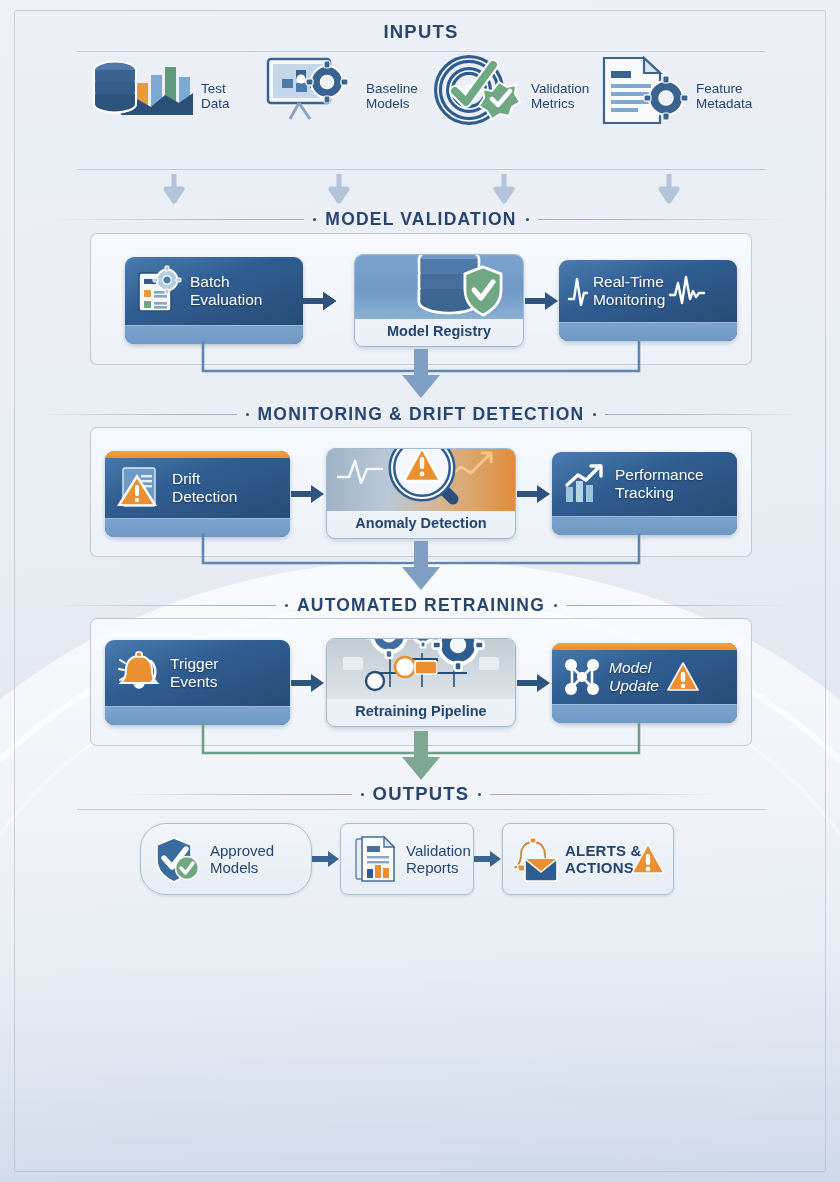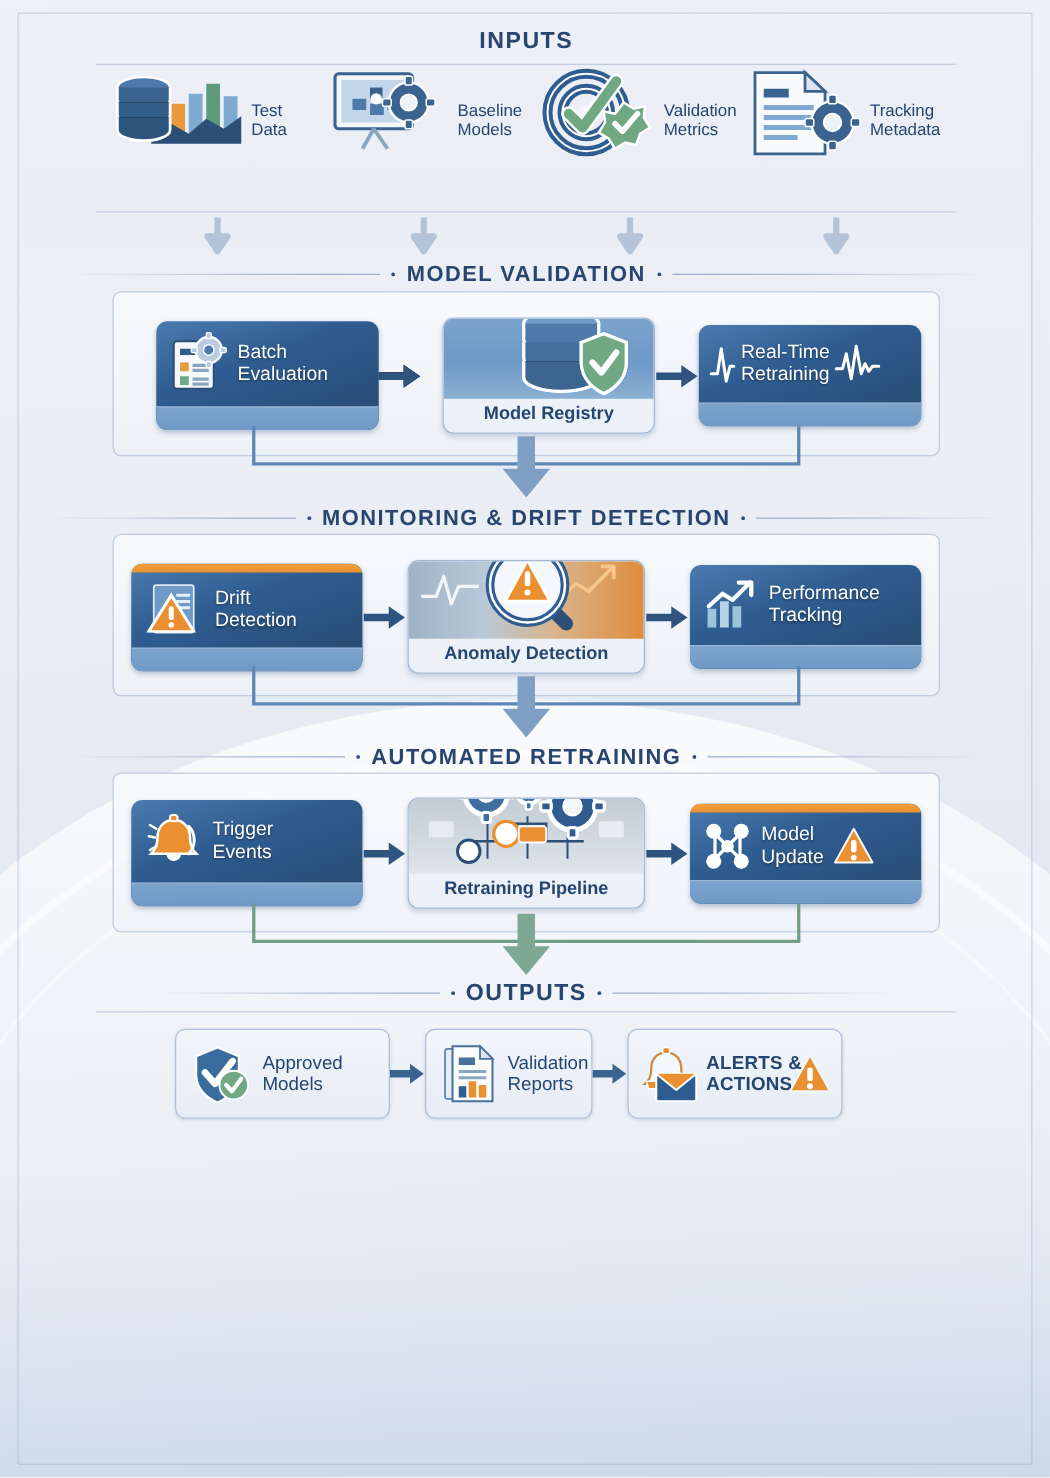--- a/index.html
+++ b/index.html
@@ -347,21 +347,21 @@
               <circle cx="0" cy="0" r="7" fill="#eef2f8" stroke="#ffffff" stroke-width="1.5"></circle>
               <g fill="#3a648f" stroke="#ffffff" stroke-width="1.2">
                 <rect x="-3.2" y="-22" width="6.4" height="7" rx="1.5"></rect>
                 <rect x="-3.2" y="15" width="6.4" height="7" rx="1.5"></rect>
                 <rect x="-22" y="-3.2" width="7" height="6.4" rx="1.5"></rect>
                 <rect x="15" y="-3.2" width="7" height="6.4" rx="1.5"></rect>
               </g>
             </g>
           </svg>
         </div>
-        <div class="input-label">Tracking Metadata</div>
+        <div class="input-label">Feature Metadata</div>
       </div>
     </div>
 
     <div class="down-arrows">
       <div class="slot">
         <svg width="20" height="30">
               <path d="M10 0 v16 M2 15 L10 27 L18 15 Z" stroke="#b3c4d8" stroke-width="5" fill="#b3c4d8" stroke-linejoin="round"></path>
             </svg>
       </div>
       <div class="slot">
@@ -458,21 +458,21 @@
       </div>
 
       <div class="card dark" style="width:185px;">
         <div class="card-body" style="gap:4px; padding-left:8px; padding-right:6px;">
           <div class="card-ico">
             <svg width="22" height="40" viewBox="0 0 22 40">
                   <path d="M2 28 L7 28 L10 8 L14 34 L17 22 L20 22" fill="none" stroke="#ffffff" stroke-width="2.4" stroke-linecap="round" stroke-linejoin="round"></path>
                 </svg>
           </div>
           <div class="card-text">Real-Time
-Retraining</div>
+Monitoring</div>
           <div class="card-ico">
             <svg width="36" height="40" viewBox="0 0 36 40">
                   <path d="M1 24 L6 24 L9 12 L13 32 L17 6 L21 28 L24 20 L27 26 L30 22 L35 22" fill="none" stroke="#ffffff" stroke-width="2.4" stroke-linecap="round" stroke-linejoin="round"></path>
                 </svg>
           </div>
         </div>
         <div class="card-foot"></div>
       </div>
     </div>
 
@@ -651,21 +651,21 @@
       </div>
 
       <div style="width:36px; display:flex; justify-content:center;">
         <svg width="34" height="18" viewBox="0 0 34 18">
               <path d="M0 6 h20 v-6 l13 9 -13 9 v-6 H0 z" fill="#2f547f"></path>
             </svg>
       </div>
 
       <div class="card dark" style="width:185px;">
         <div class="card-top-accent"></div>
-        <div class="card-body" style="padding:7px 8px 7px 10px; gap:7px;">
+        <div class="card-body" style="padding:7px 8px 7px 10px; gap:7px;font-style:italic;">
           <div class="card-ico">
             <svg width="40" height="40" viewBox="0 0 40 40">
               <path d="M10 10 L30 30 M30 10 L10 30 M10 10 L10 30 M30 10 L30 30" stroke="#ffffff" stroke-width="2.6"></path>
               <circle cx="9" cy="8" r="6" fill="#ffffff"></circle>
               <circle cx="31" cy="8" r="6" fill="#ffffff"></circle>
               <circle cx="9" cy="32" r="6" fill="#ffffff"></circle>
               <circle cx="31" cy="32" r="6" fill="#ffffff"></circle>
               <circle cx="20" cy="20" r="5" fill="#ffffff"></circle>
             </svg>
           </div>
@@ -693,21 +693,21 @@
       <div class="rule"></div>
       <div class="dot"></div>
       <div class="sec-title big">OUTPUTS</div>
       <div class="dot"></div>
       <div class="rule right"></div>
     </div>
     <div class="hairline" style="left:62px; top:798px; width:688px;"></div>
 
     <div class="cards" style="left:125px; top:812px; width:565px;">
 
-      <div class="out-card" style="width:172px;">
+      <div class="out-card" style="width:172px;border-radius:26px;">
         <div class="card-ico">
           <svg width="48" height="48" viewBox="0 0 48 48">
             <path d="M20 3 L37 10 v15 c0 12 -10 19 -17 22 C13 44 3 37 3 25 V10 z" fill="#3a6ca0" stroke="#ffffff" stroke-width="1.6"></path>
             <path d="M10 23 L18 32 L32 14" fill="none" stroke="#ffffff" stroke-width="5.4" stroke-linecap="round" stroke-linejoin="round"></path>
             <circle cx="33" cy="33" r="11.5" fill="#6fa882" stroke="#ffffff" stroke-width="1.6"></circle>
             <path d="M27 33 L31.5 38 L39 28" fill="none" stroke="#ffffff" stroke-width="3.4" stroke-linecap="round" stroke-linejoin="round"></path>
           </svg>
         </div>
         <div class="out-text">Approved
 Models</div>

